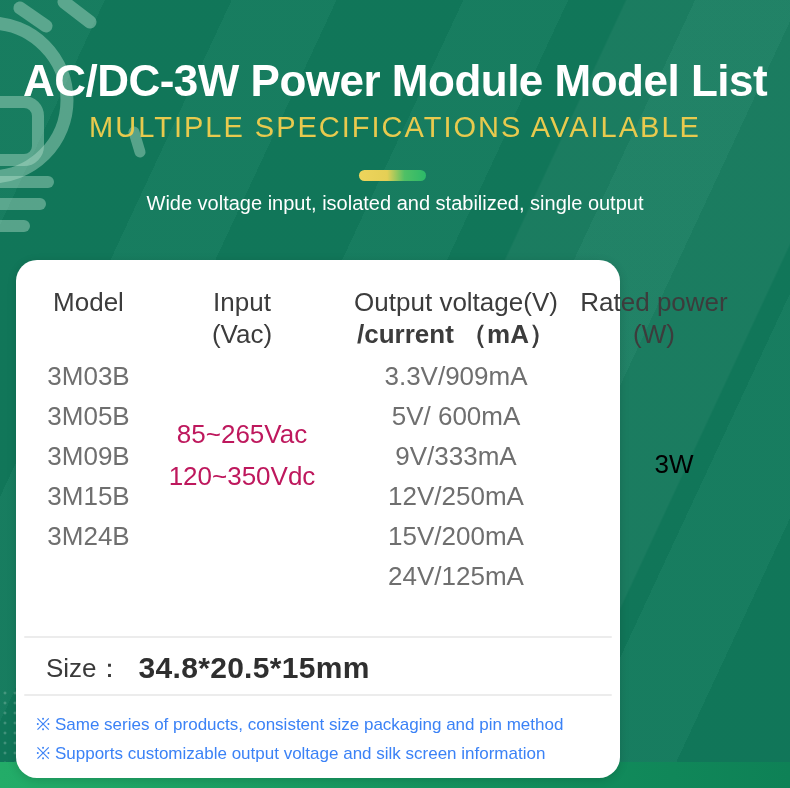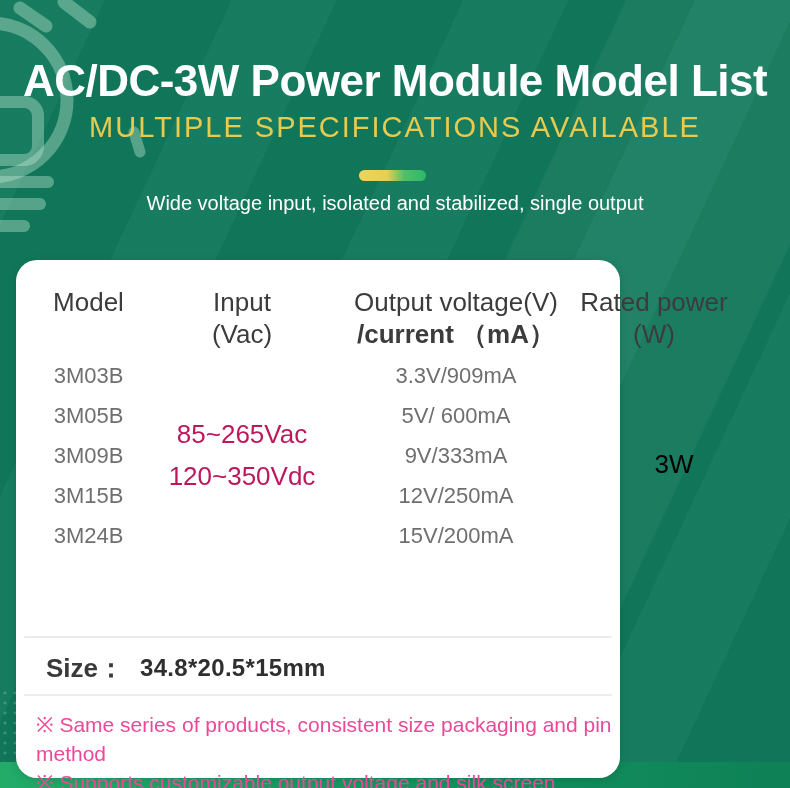--- a/index.html
+++ b/index.html
@@ -55,37 +55,37 @@
   .th { position:absolute; top:26px; text-align:center; color:#3c3c3c; font-size:26px; line-height:32px; }
   .th-model  { left:0px;   width:145px; }
   .th-input  { left:146px; width:160px; }
   .th-output { left:315px; width:250px; }
   .th-rated  { left:538px; width:200px; }
   .th .l2:empty { display:none; }
   .bold-mA { font-weight:bold; }
 
   .col-models  { position:absolute; left:0px;   top:96px; width:145px; }
   .col-outputs { position:absolute; left:315px; top:96px; width:250px; }
-  .cell-row { height:40px; line-height:40px; text-align:center; font-size:22px; color:#6f6f6f; white-space:pre; }
+  .cell-row { height:40px; line-height:40px; text-align:center; font-size:26px; color:#6f6f6f; white-space:pre; }
 
   .input-ac, .input-dc { position:absolute; left:146px; width:160px; text-align:center; font-size:26px; color:#be185d; }
   .input-ac { top:159px; }
   .input-dc { top:201px; }
   .rated-power { position:absolute; left:558px; width:200px; top:189px; text-align:center; font-size:26px; color:#000000; }
 
   .divider { position:absolute; left:8px; right:8px; height:2px; background:#ececec; border-radius:1px; }
   .divider-1 { top:376px; }
   .divider-2 { top:434px; }
 
   .size-row { position:absolute; left:30px; top:388px; height:40px; display:flex; align-items:center; }
-  .size-label { font-size:26px; color:#3a3a3a;font-weight:bold; }
-  .size-value { font-size:24px; font-weight:bold; color:#2f2f2f; margin-left:16px; letter-spacing:0.3px; }
+  .size-label { font-size:26px; color:#3a3a3a; }
+  .size-value { font-size:30px; font-weight:bold; color:#2f2f2f; margin-left:16px; letter-spacing:0.3px; }
 
   .notes { position:absolute; left:20px; top:450px; }
-  .note-line { font-size:21px; line-height:29px; color:#ec4899; }
+  .note-line { font-size:17px; line-height:29px; color:#3b82f6; }
 </style>
 </head>
 <body>
 
 <div class="stage">
 
   <svg class="bulb-svg" viewBox="0 0 210 330" fill="none">
     <g stroke="rgba(185,227,207,0.42)" stroke-linecap="round">
       <circle cx="-10" cy="100" r="77" stroke-width="13"></circle>
       <rect x="-24" y="102" width="62" height="58" rx="14" stroke-width="12"></rect>
@@ -132,20 +132,21 @@
       <div class="cell-row">3M15B</div>
       <div class="cell-row">3M24B</div>
     </div>
 
     <div class="col-outputs">
       <div class="cell-row">3.3V/909mA</div>
       <div class="cell-row">5V/ 600mA</div>
       <div class="cell-row">9V/333mA</div>
       <div class="cell-row">12V/250mA</div>
       <div class="cell-row">15V/200mA</div>
+      <div class="cell-row">24V/125mA</div>
     </div>
 
     <div class="input-ac">85~265Vac</div>
     <div class="input-dc">120~350Vdc</div>
     <div class="rated-power">3W</div>
 
     <div class="divider divider-1"></div>
 
     <div class="size-row">
       <span class="size-label">Size：</span>

